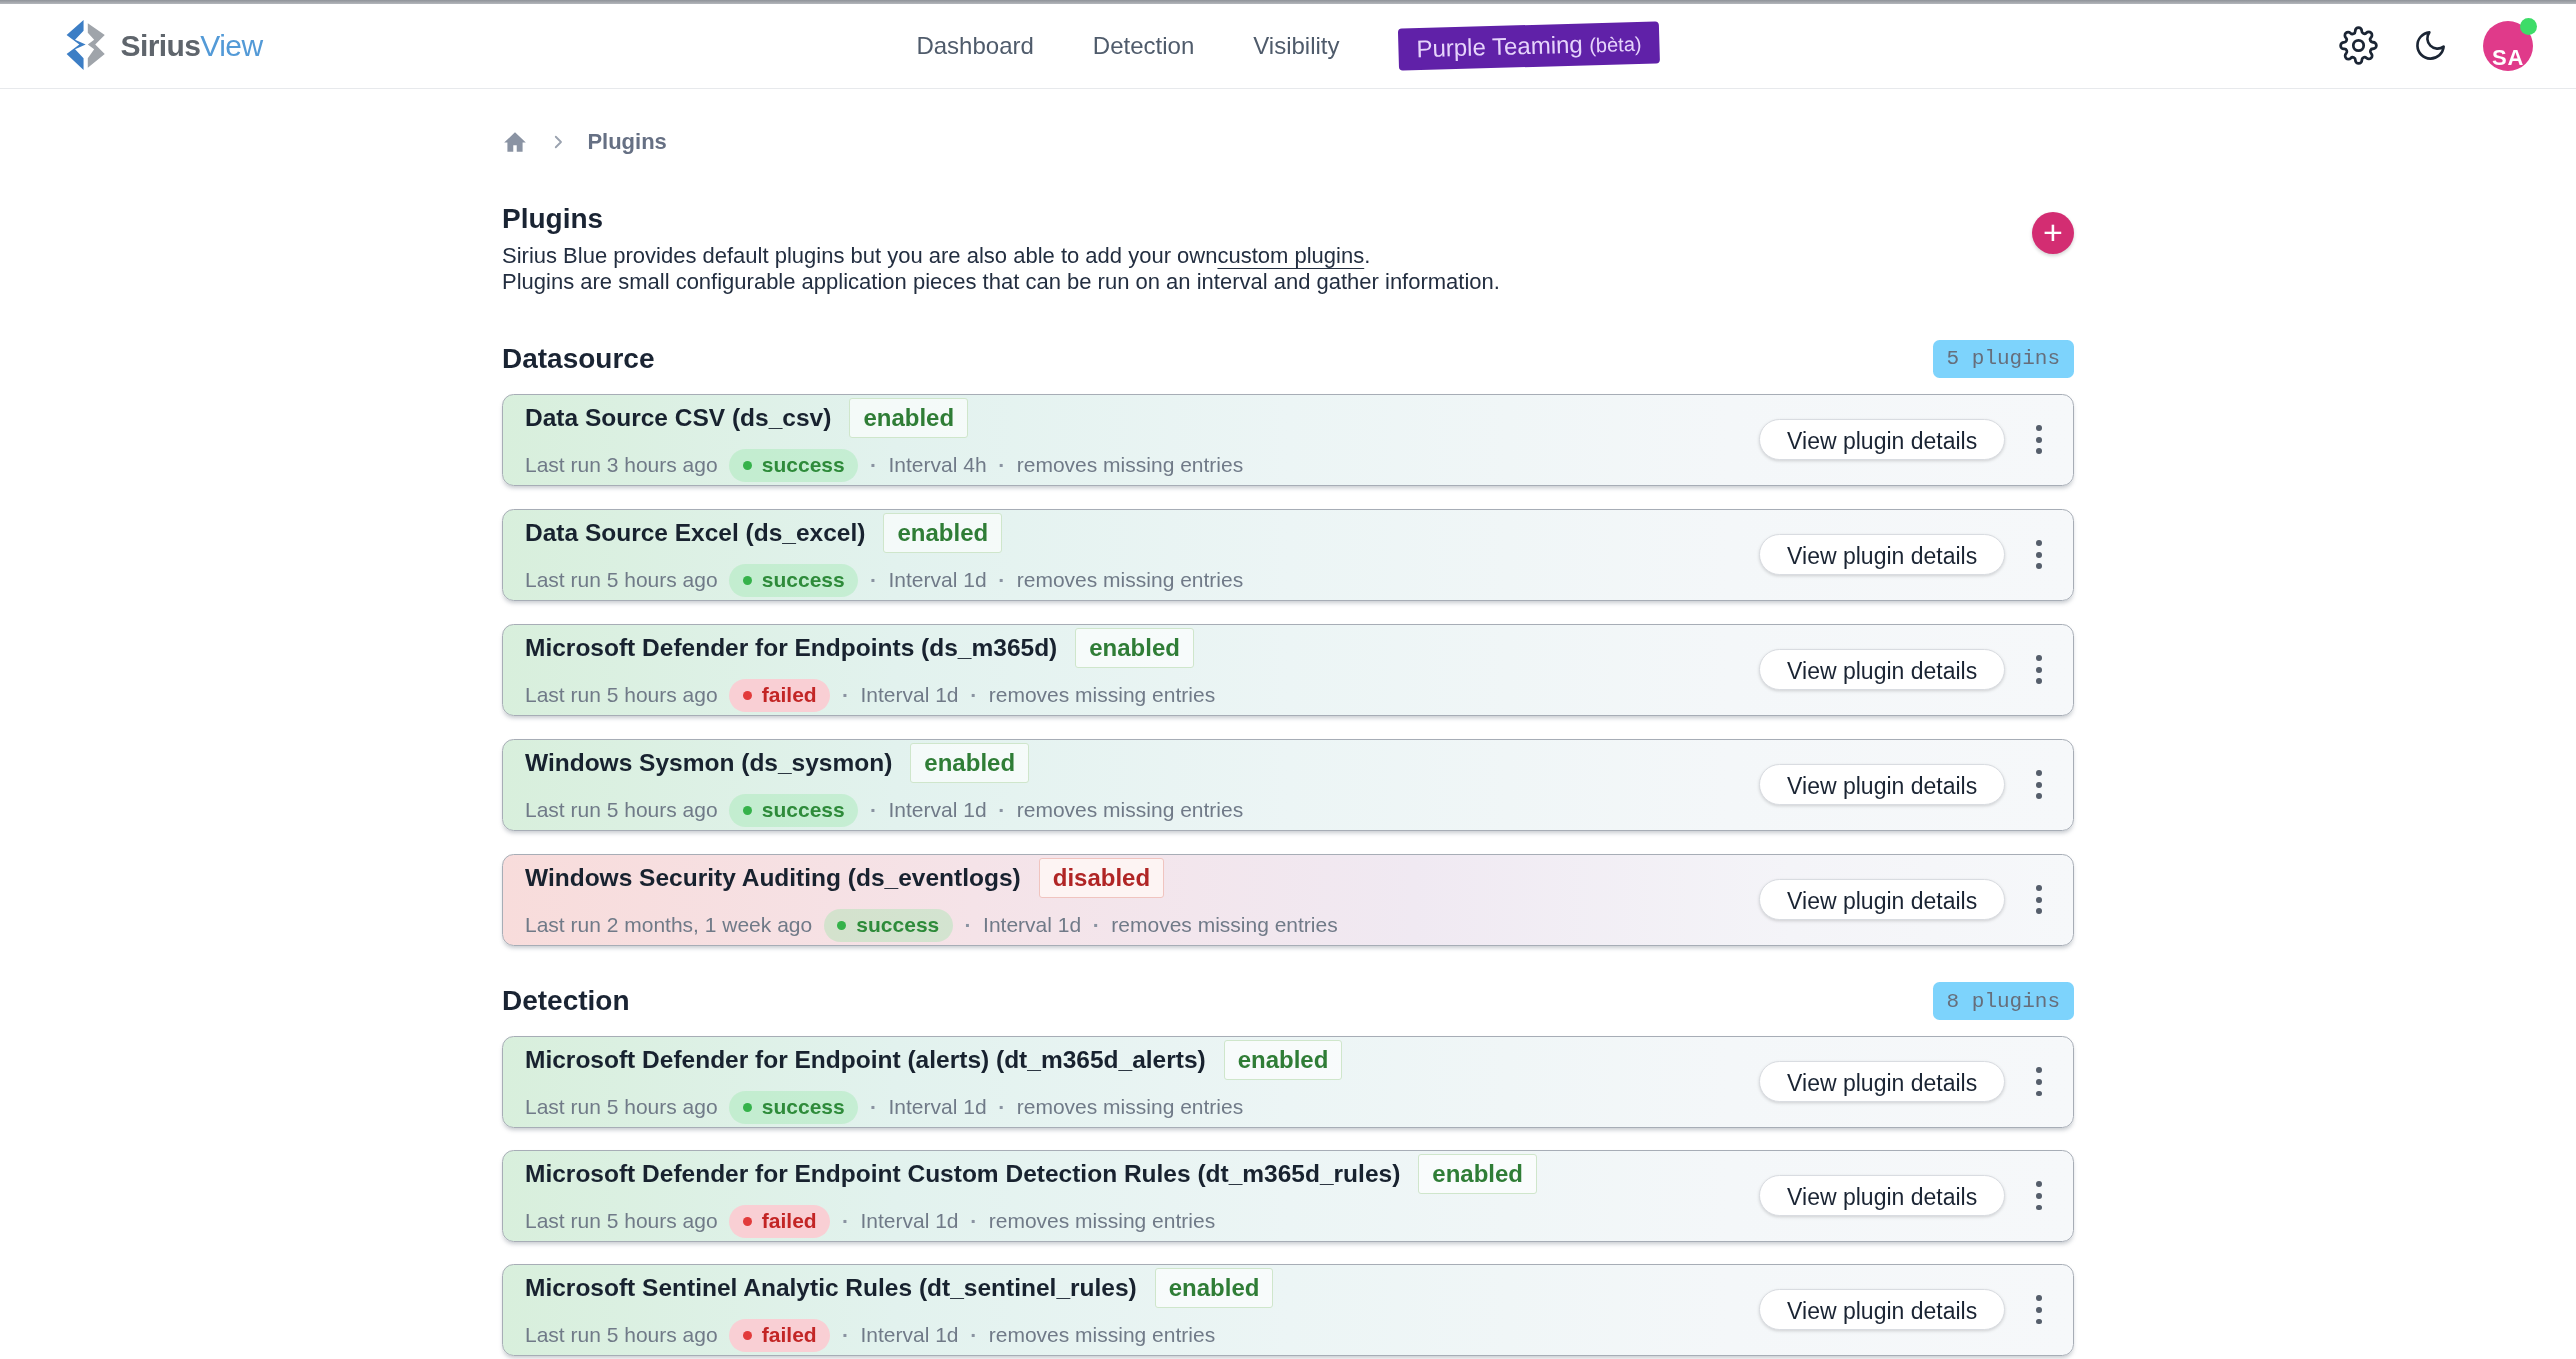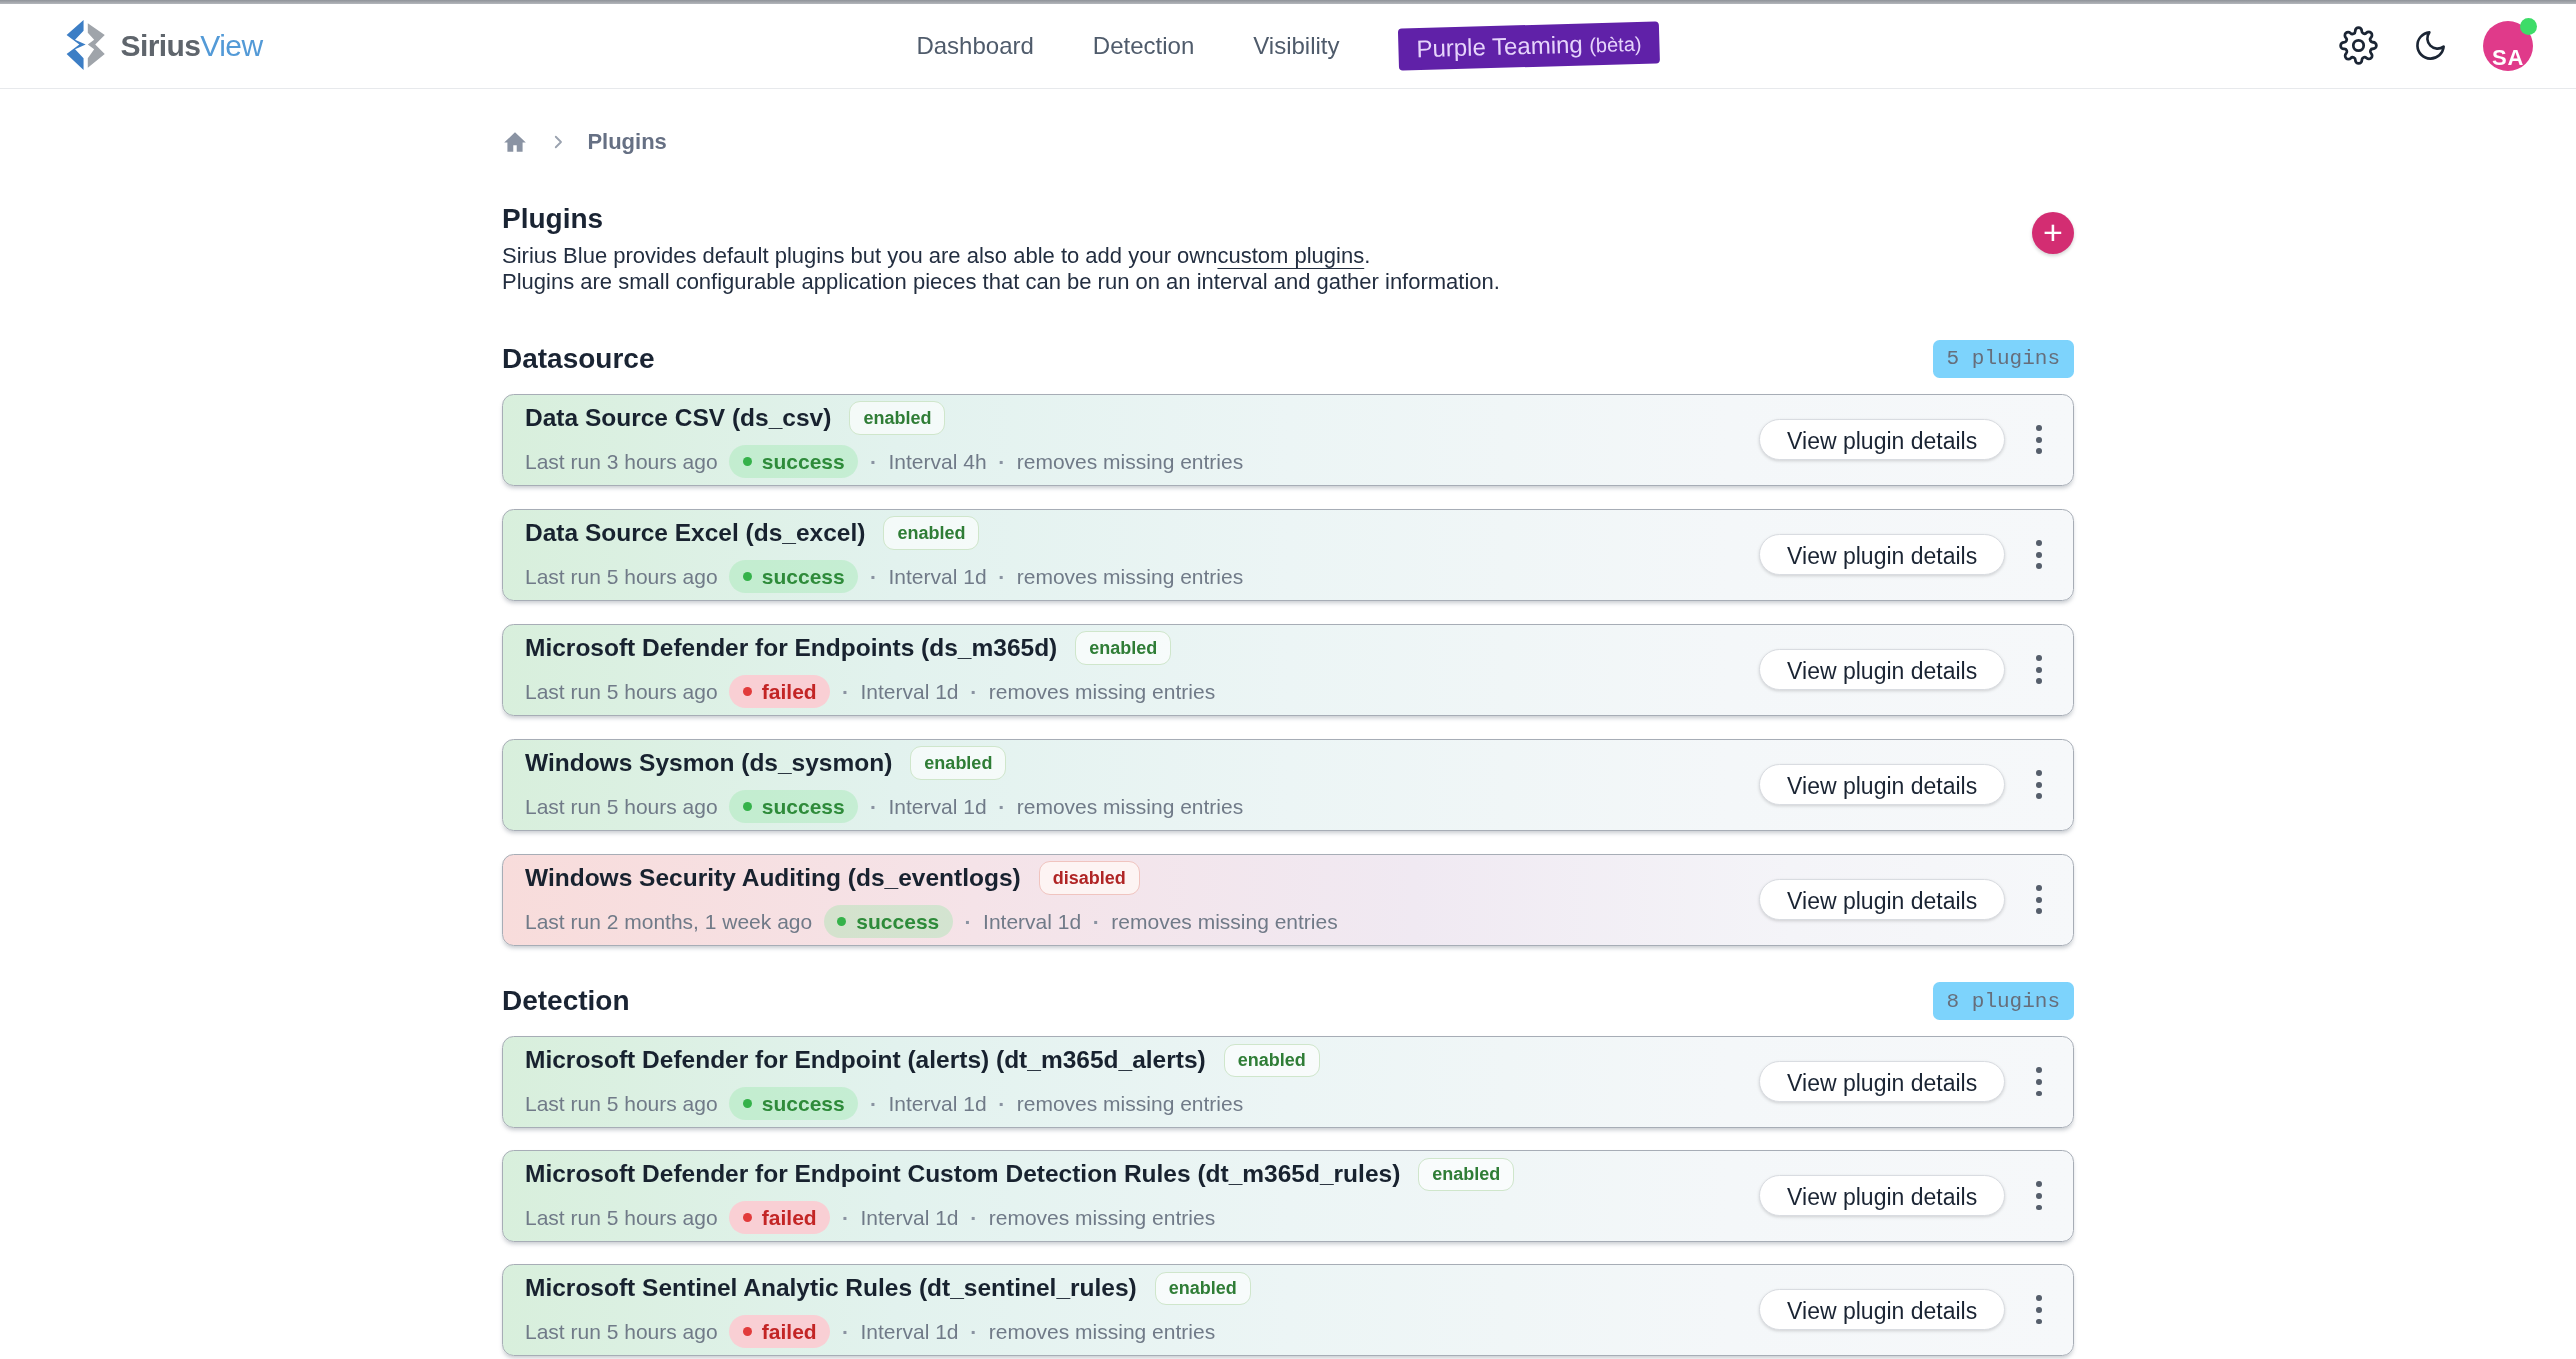--- a/index.html
+++ b/index.html
@@ -61,23 +61,23 @@
   .cards.gap-a > article + article { margin-top:23px; }
   .cards.gap-b > article + article { margin-top:22px; }
 
   .card { height:92px; border:1.9px solid #a7adb6; border-radius:11.6px; display:flex;
           align-items:center; padding:0 24.5px 0 22px;
           box-shadow:0 3.2px 4.5px -1.3px rgba(90,100,115,.35); }
   .tone-green { background:linear-gradient(90deg,#d8efdc 0%,#e2f2ee 25%,#ecf5f5 50%,#f4f7f9 78%,#f6f8fa 100%); }
   .tone-red   { background:linear-gradient(90deg,#f8dcdb 0%,#f5e3e8 30%,#f0e9f2 58%,#f4f4f8 82%,#f6f8fa 100%); }
 
   .card-body { flex:1; min-width:0; }
-  .card-title-row { display:flex; align-items:center; gap:6px; }
+  .card-title-row { display:flex; align-items:center; gap:18px; }
   .card-title { font-size:24.5px; font-weight:700; color:#18222f; }
-  .state-badge { font-size:18px; font-weight:600; padding:5.2px 13px; border-radius:11px;margin-left:12px; }
+  .state-badge { font-size:24px; font-weight:600; padding:5.2px 13px; border-radius:3px; }
   .state-badge.enabled { color:#2f7d36; background:rgba(255,255,255,.62); border:1.3px solid #cfe6cb; }
   .state-badge.disabled { color:#b02525; background:#fdf4f3; border:1.3px solid #f0c4bf; }
 
   .meta { display:flex; align-items:center; gap:11.6px; margin-top:10.3px; font-size:21px; color:#707a88; }
   .pill { display:flex; align-items:center; gap:10px; padding:4.5px 13.6px; border-radius:645px; font-weight:700; }
   .pill .dot { width:9px; height:9px; border-radius:50%; }
   .pill.success { background:rgba(140,230,160,.32); color:#2e8b3a; }
   .pill.success .dot { background:#35b24a; }
   .pill.failed { background:#f9cfd4; color:#c32525; }
   .pill.failed .dot { background:#e23b3b; }

